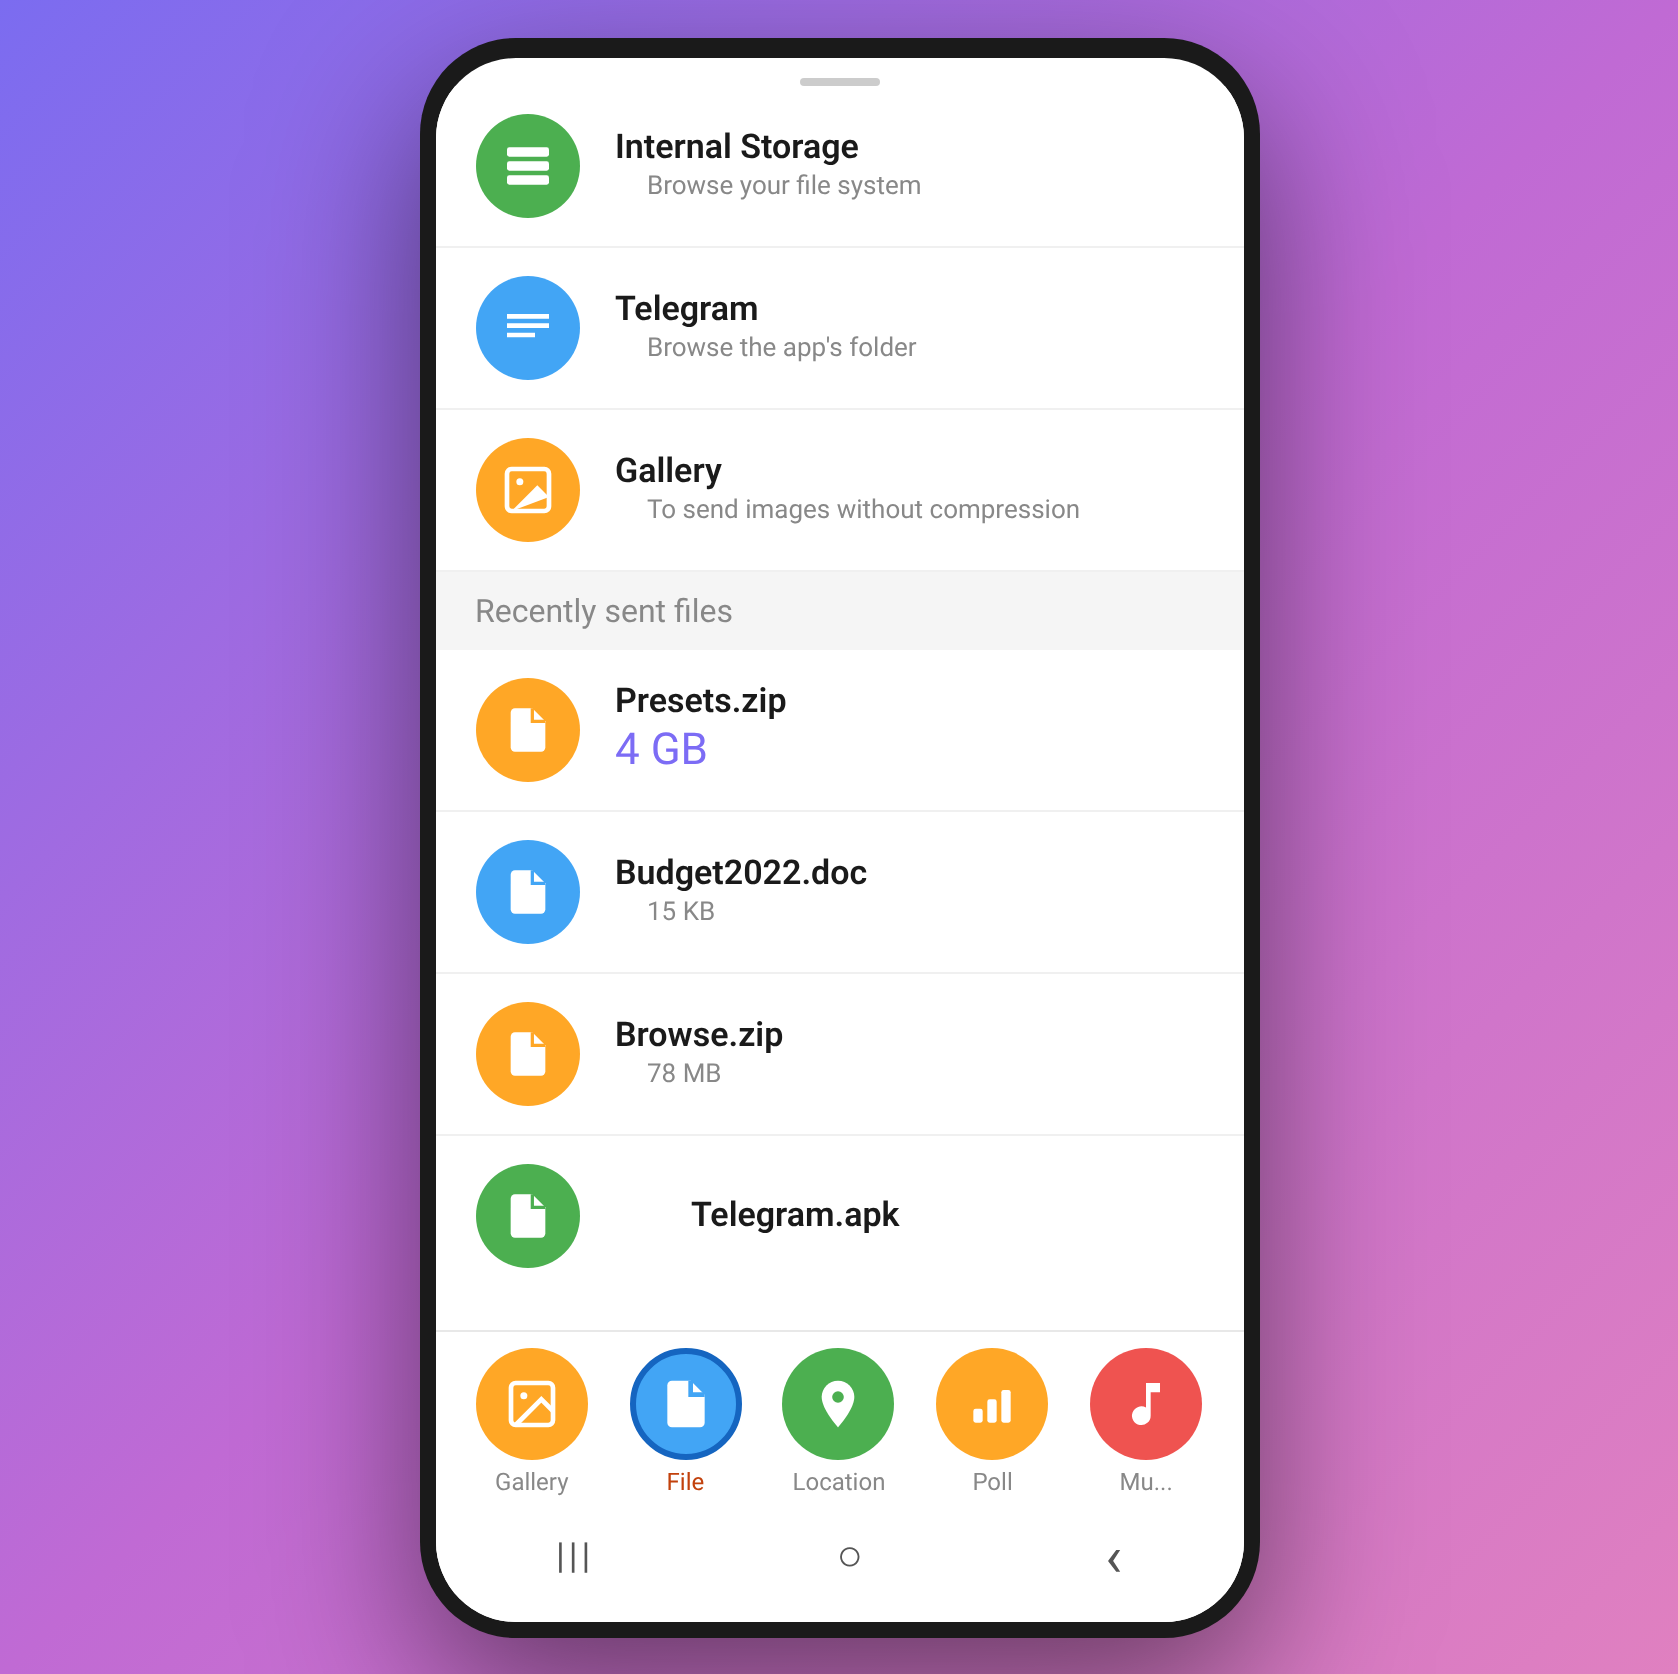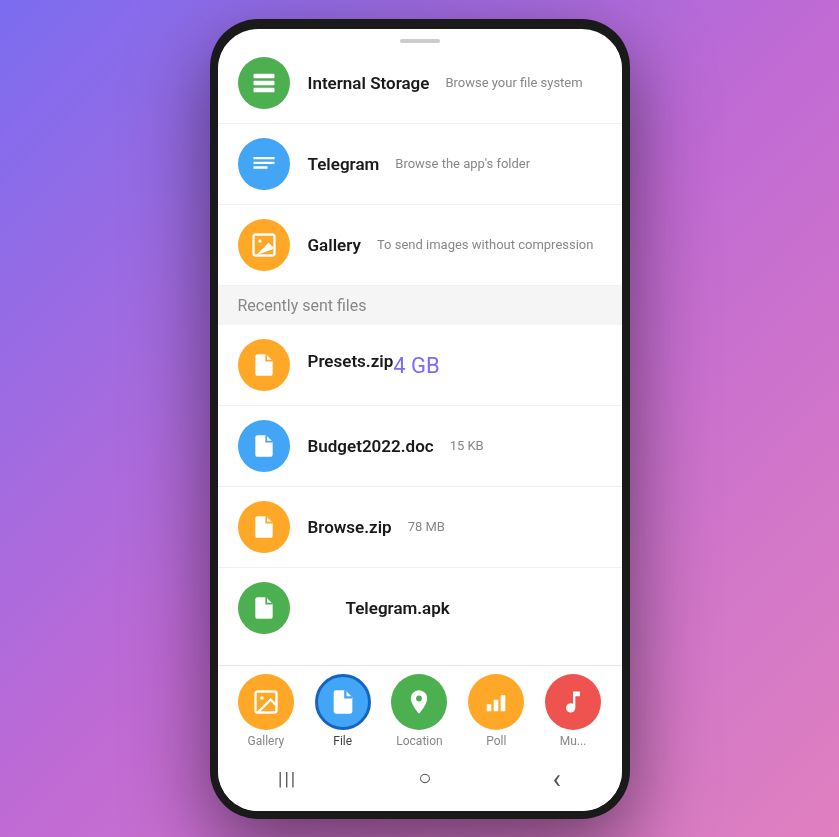--- a/index.html
+++ b/index.html
@@ -77,21 +77,21 @@
       flex-shrink: 0;
       margin-right: 18px;
     }
 
     .icon-circle.green { background: #4CAF50; }
     .icon-circle.blue { background: #42A5F5; }
     .icon-circle.yellow { background: #FFA726; }
 
     .item-text {
       display: flex;
-      flex-direction: row;
+      flex-direction: column;
     }
 
     .item-title {
       font-size: 17px;
       font-weight: 600;
       color: #1a1a1a;
     }
 
     .item-subtitle {
       font-size: 13px;
@@ -168,21 +168,21 @@
     .action-icon.green { background: #4CAF50; }
     .action-icon.gold { background: #FFA726; }
     .action-icon.red { background: #EF5350; }
 
     .action-label {
       font-size: 12px;
       color: #888;
     }
 
     .action-label.active {
-      color: #404040;
+      color: #c2410c;
     }
 
     
     .nav-bar {
       background: #fff;
       padding: 10px 0 16px;
       display: flex;
       justify-content: space-around;
       align-items: center;
       flex-shrink: 0;

